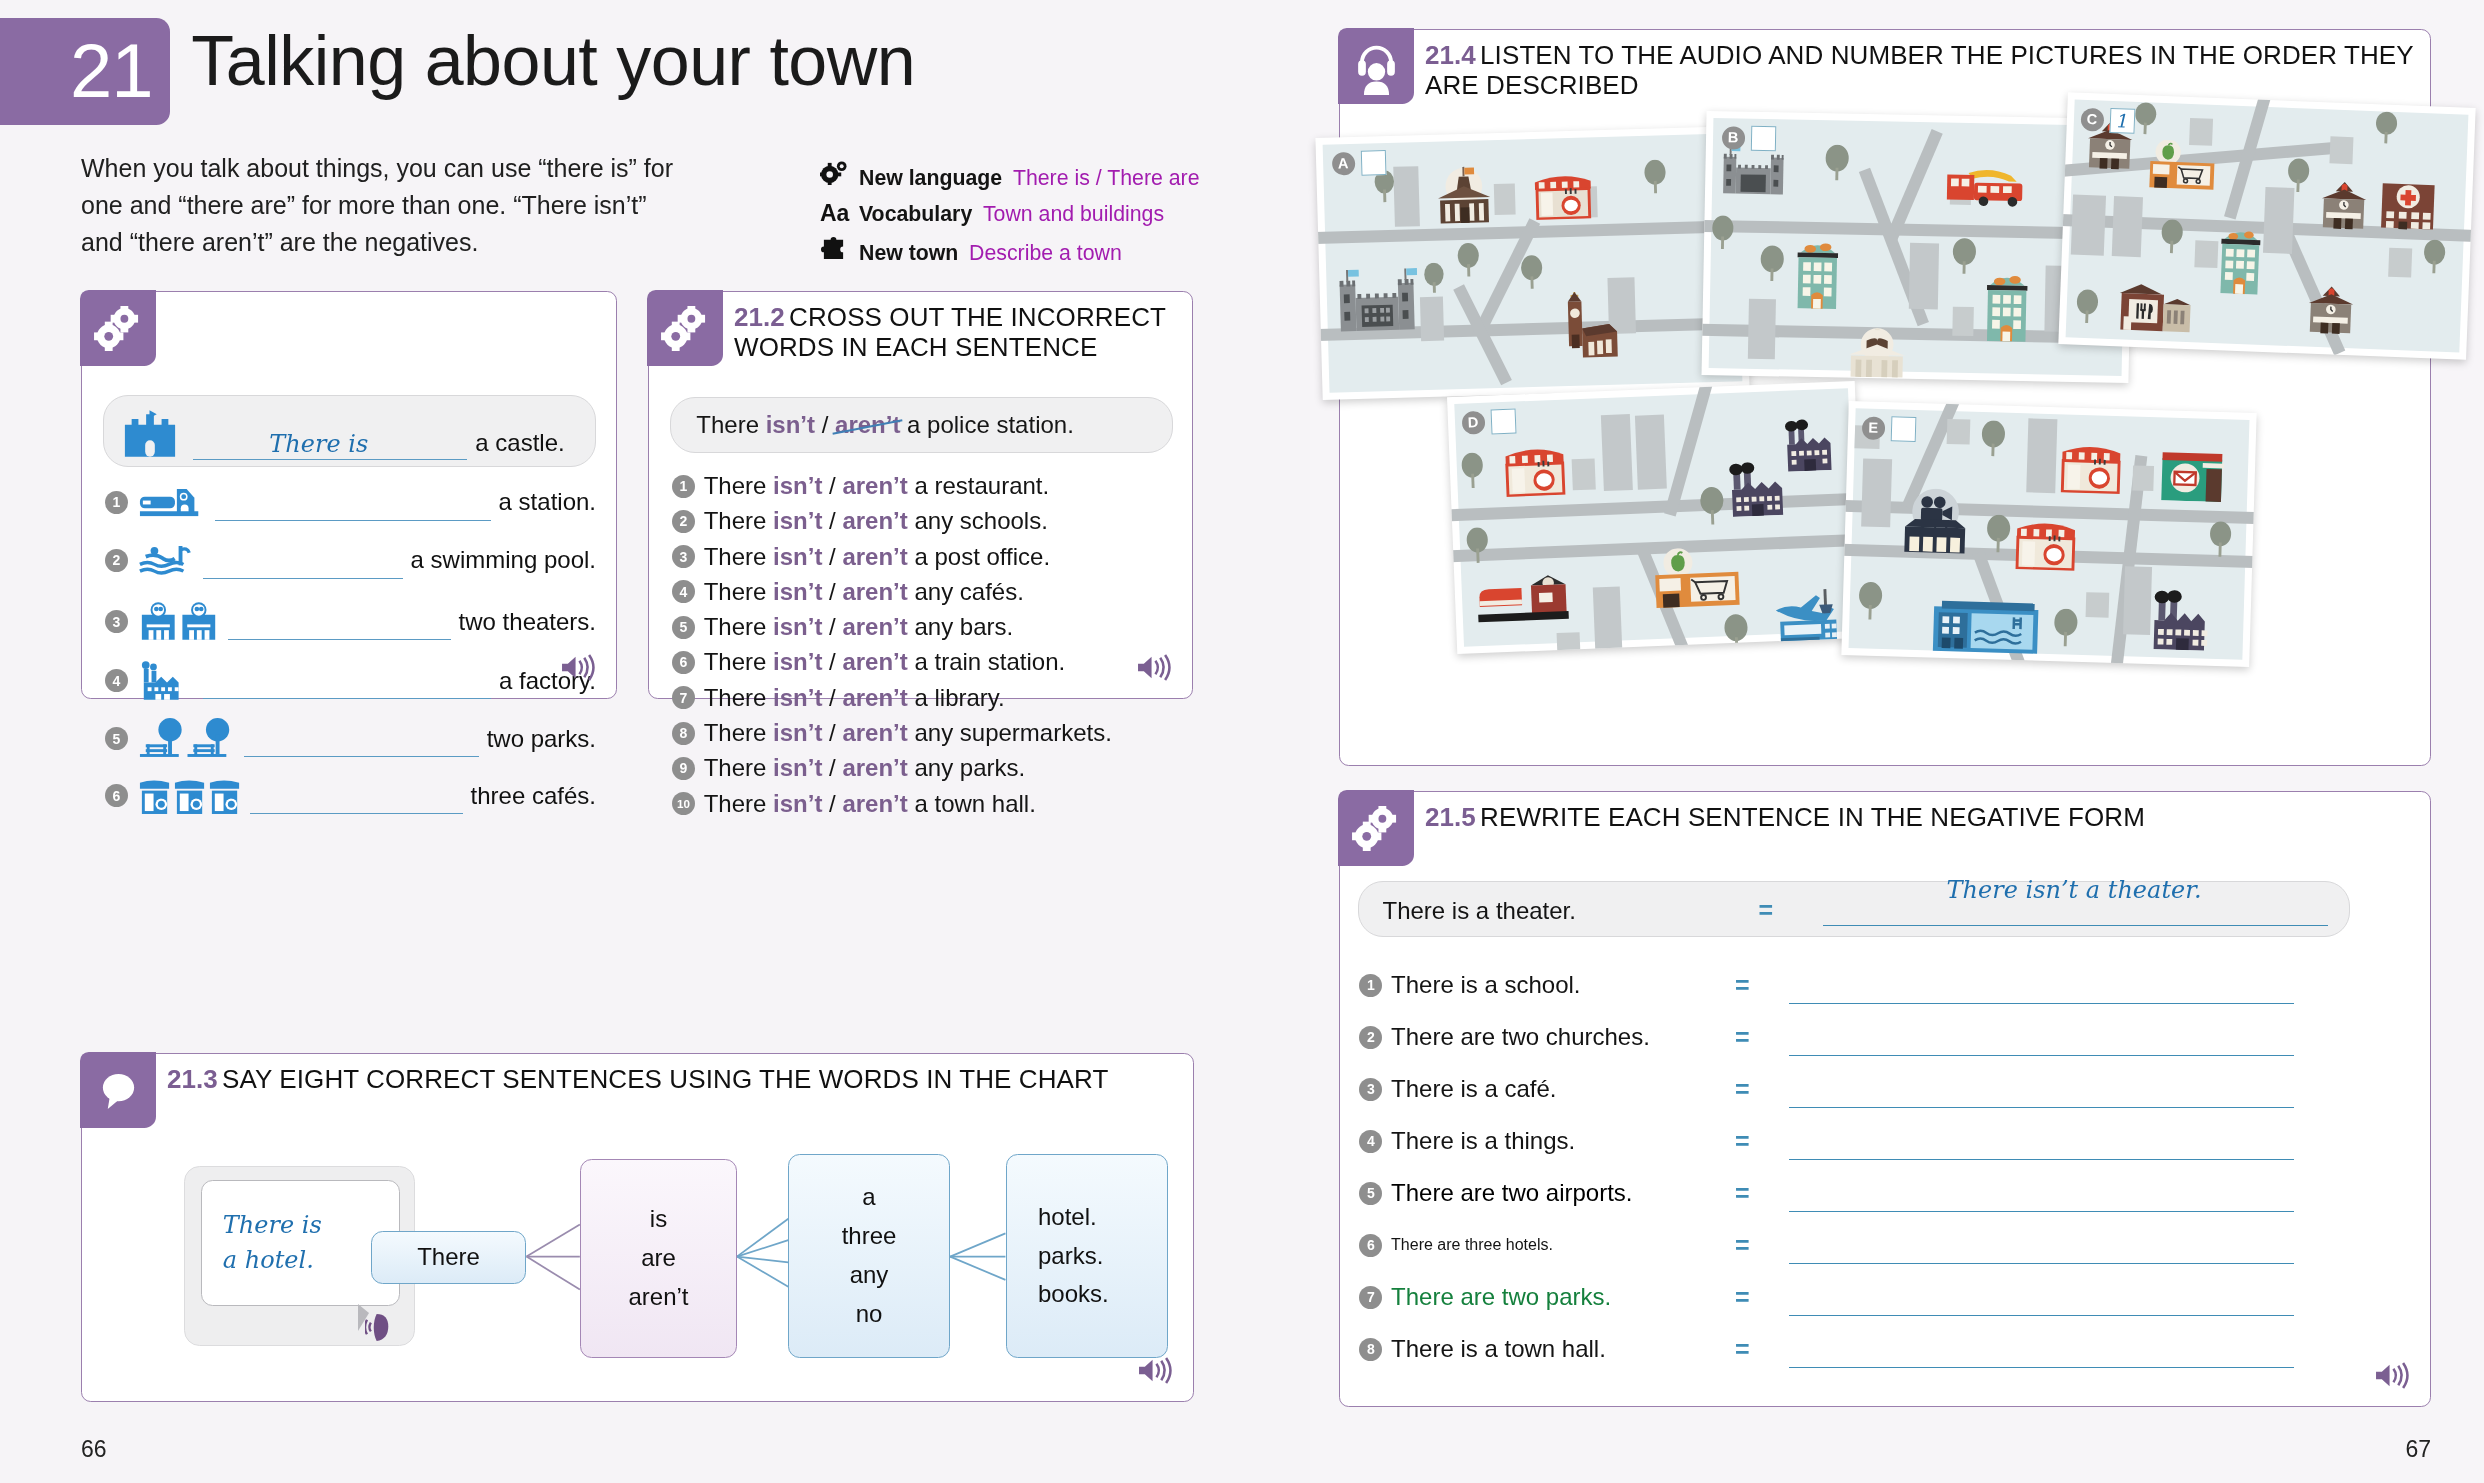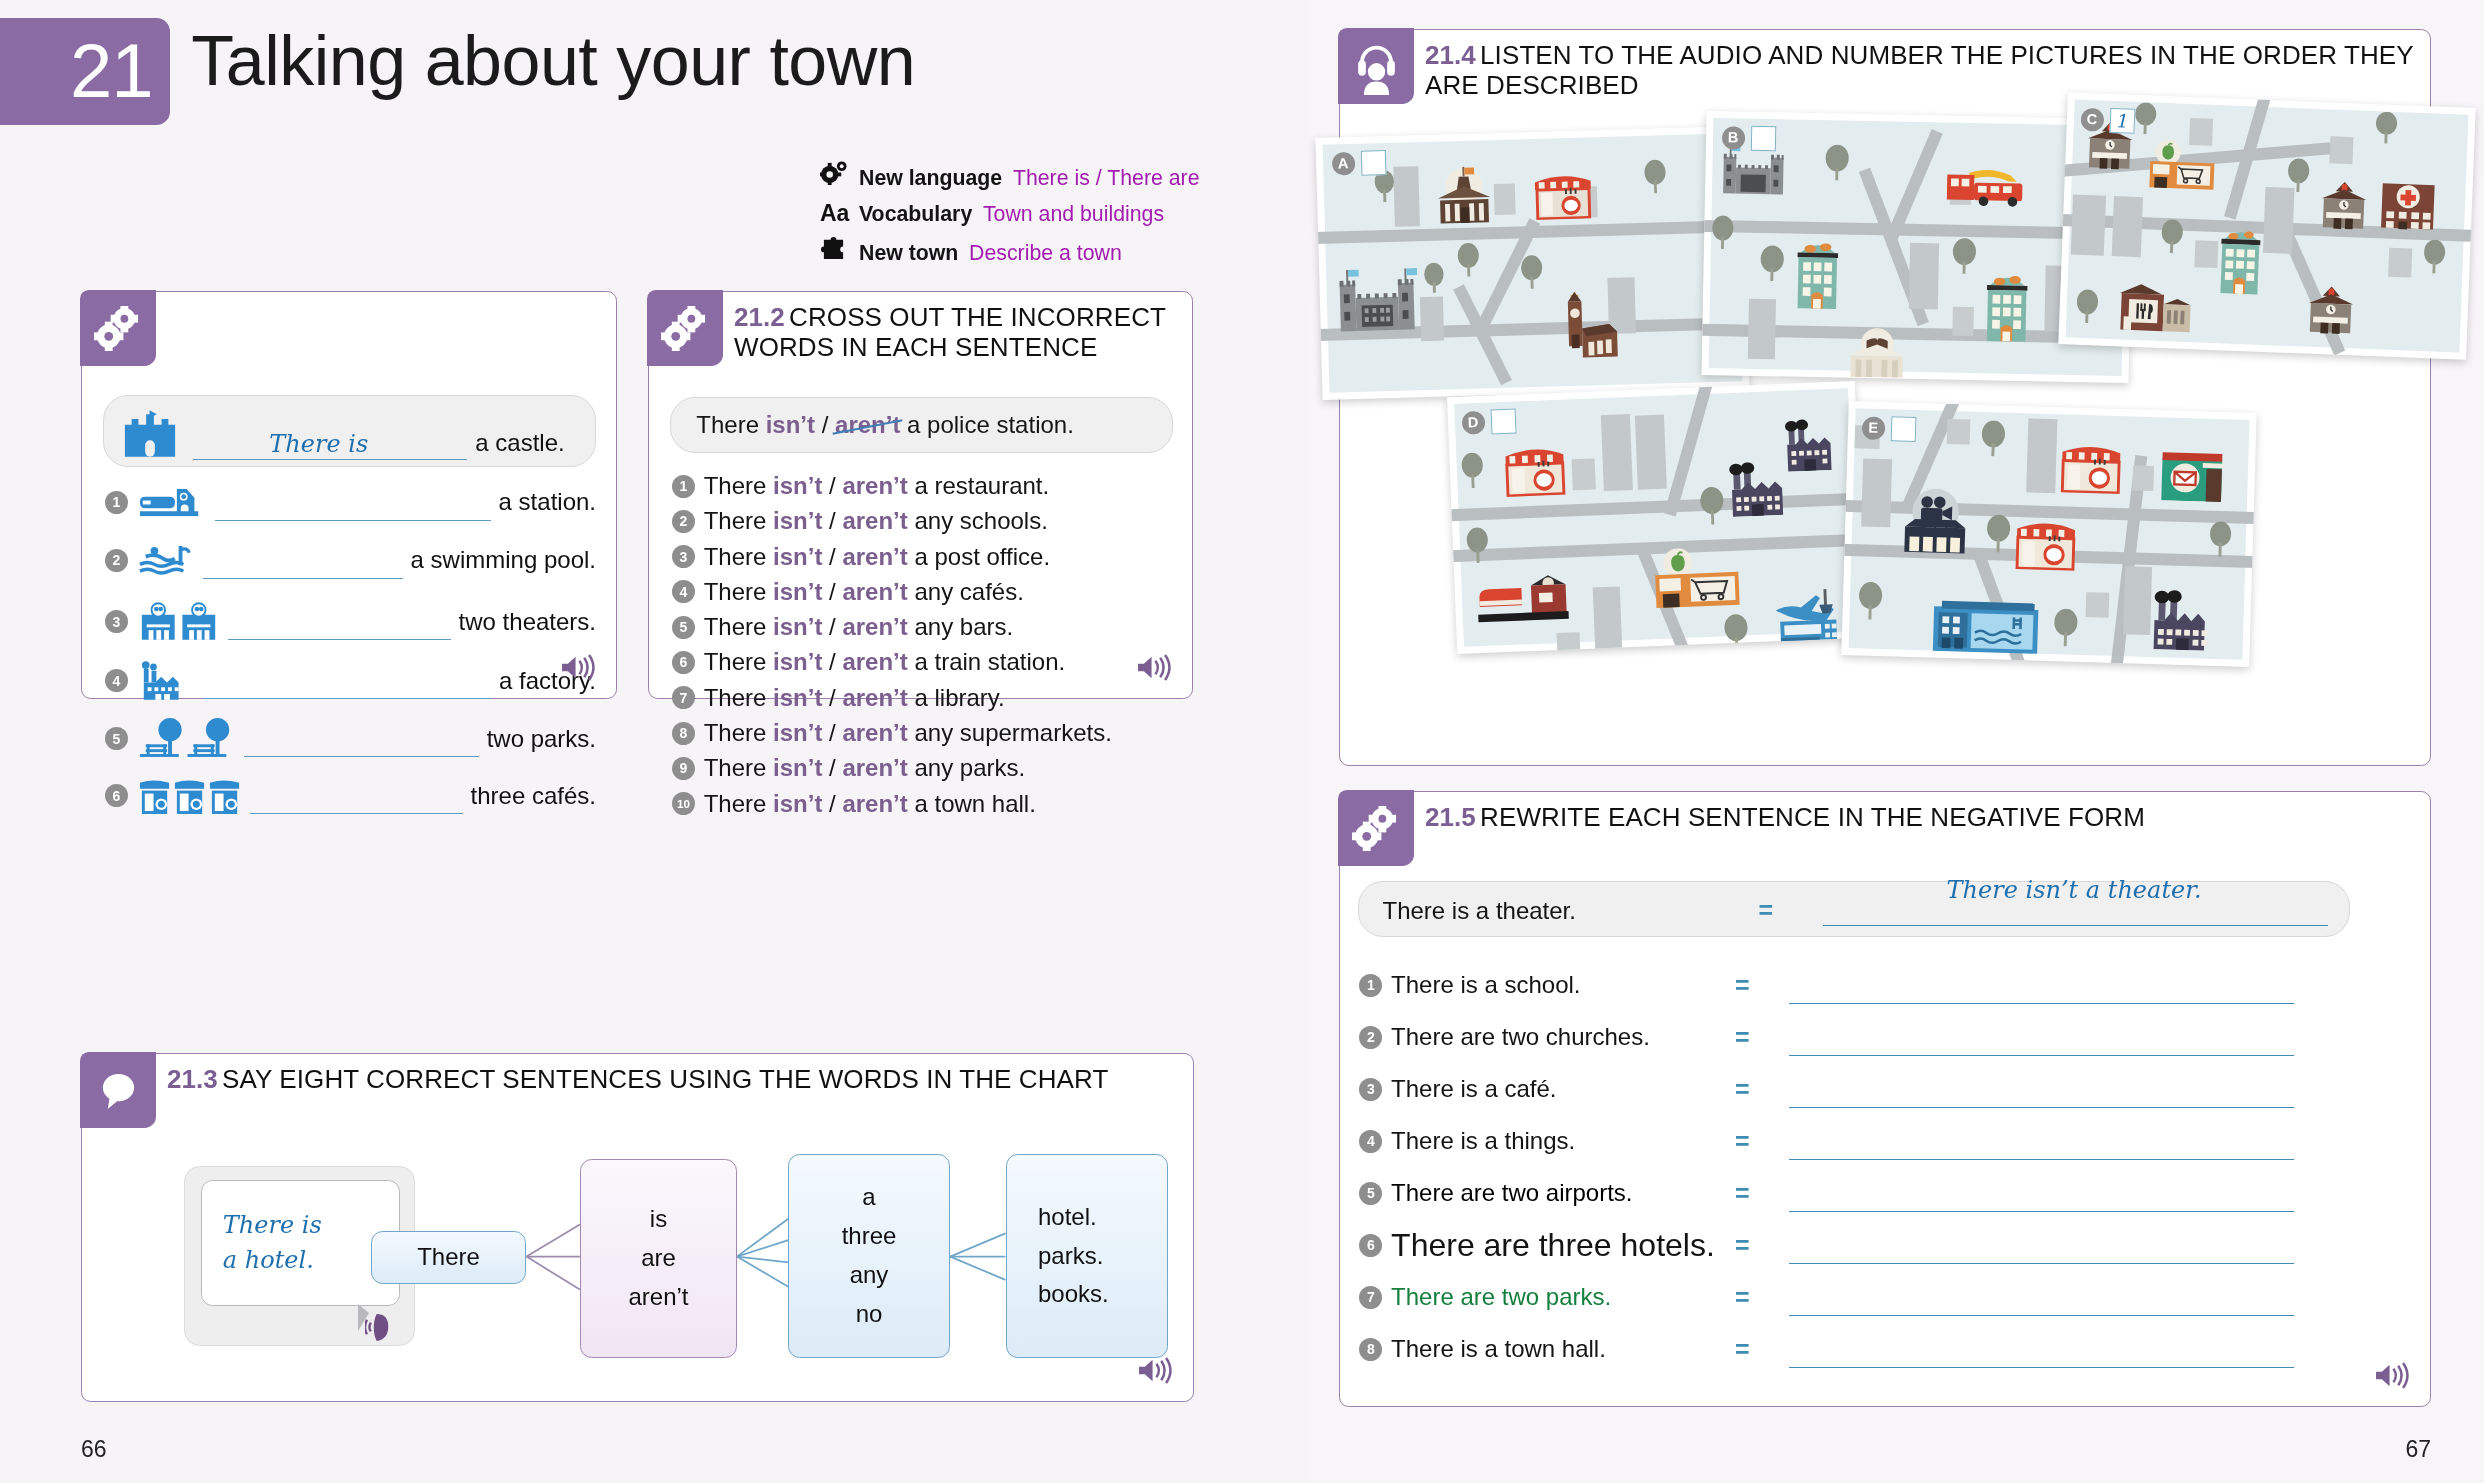--- a/index.html
+++ b/index.html
@@ -143,20 +143,21 @@
 
   <div class="leaf leaf-left">
 
     <div class="chap-head">
       <div class="chap-badge">
         <span class="chap-num">21</span>
       </div>
       <div class="chap-title">Talking about your town</div>
     </div>
 
+    <div class="intro">When you talk about things, you can use “there is” for one and “there are” for more than one. “There isn’t” and “there aren’t” are the negatives.</div>
 
     <div class="meta">
       <div class="meta-row">
         <span class="meta-ic">
           <svg width="29" height="25" viewBox="0 0 30 26">
             <circle cx="22.5" cy="6.5" r="5" fill="#111"></circle>
               <circle cx="22.5" cy="6.5" r="2" fill="#f5f3f6"></circle>
             <g fill="#111">
                 <circle cx="10" cy="15" r="9"></circle>
               </g>
@@ -1328,21 +1329,21 @@
           <span class="ansline" style="width:505px;margin-left:40px;margin-top:13.6px;"></span>
         </div>
         <div class="q-row" style="height:52px;">
           <span class="bullet">5</span>
           <span style="font-size:24px;color:#000000;margin-left:8.7px;width:344px;">There are two airports.</span>
           <span class="eq">=</span>
           <span class="ansline" style="width:505px;margin-left:40px;margin-top:13.6px;"></span>
         </div>
         <div class="q-row" style="height:52px;">
           <span class="bullet">6</span>
-          <span style="font-size:32px;color:#141414;margin-left:8.7px;width:344px;">There are three hotels.</span>
+          <span style="font-size:16px;color:#141414;margin-left:8.7px;width:344px;">There are three hotels.</span>
           <span class="eq">=</span>
           <span class="ansline" style="width:505px;margin-left:40px;margin-top:13.6px;"></span>
         </div>
         <div class="q-row" style="height:52px;">
           <span class="bullet">7</span>
           <span style="font-size:24px;color:#15803d;margin-left:8.7px;width:344px;">There are two parks.</span>
           <span class="eq">=</span>
           <span class="ansline" style="width:505px;margin-left:40px;margin-top:13.6px;"></span>
         </div>
         <div class="q-row" style="height:52px;">

